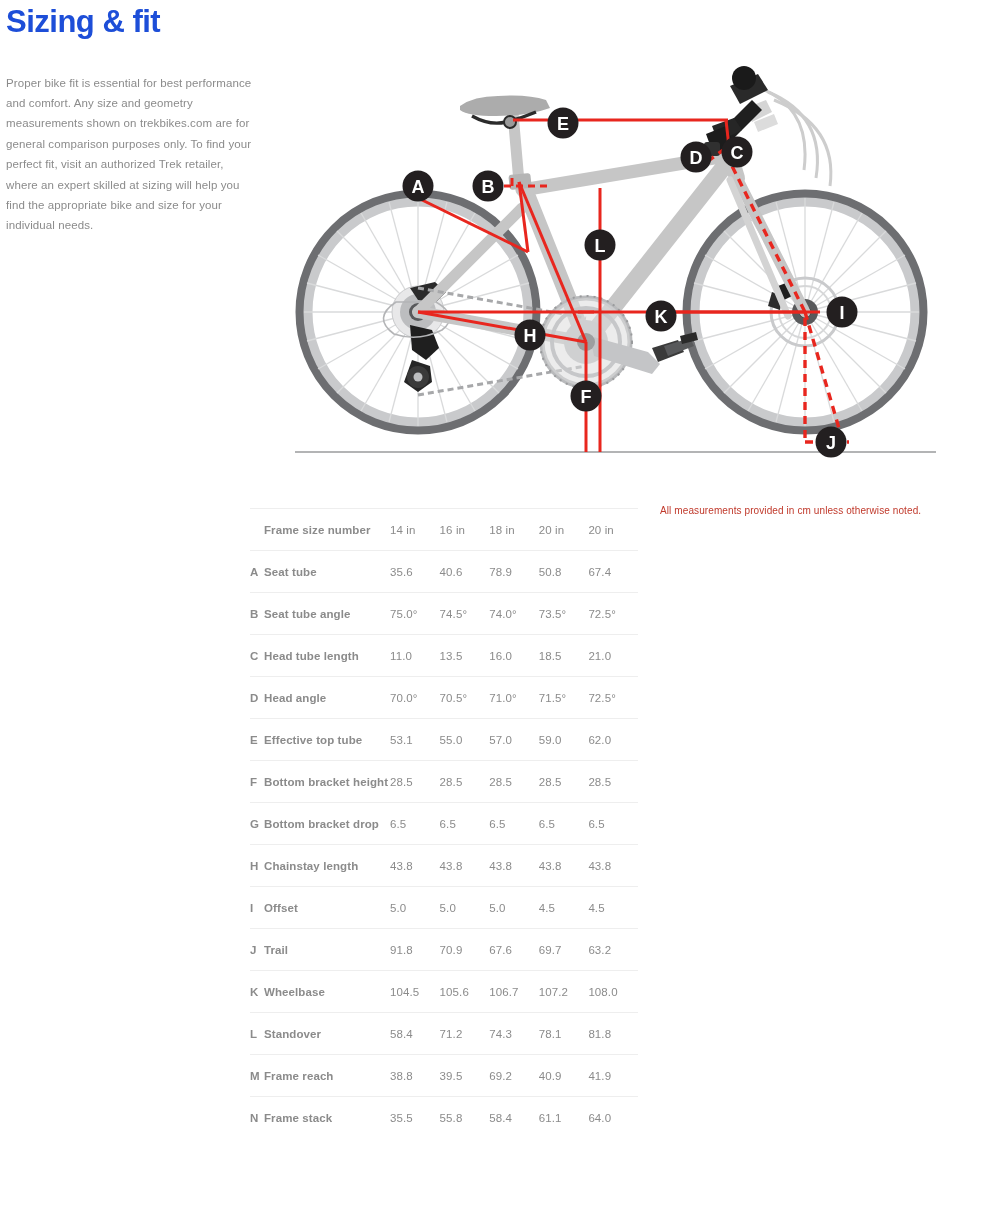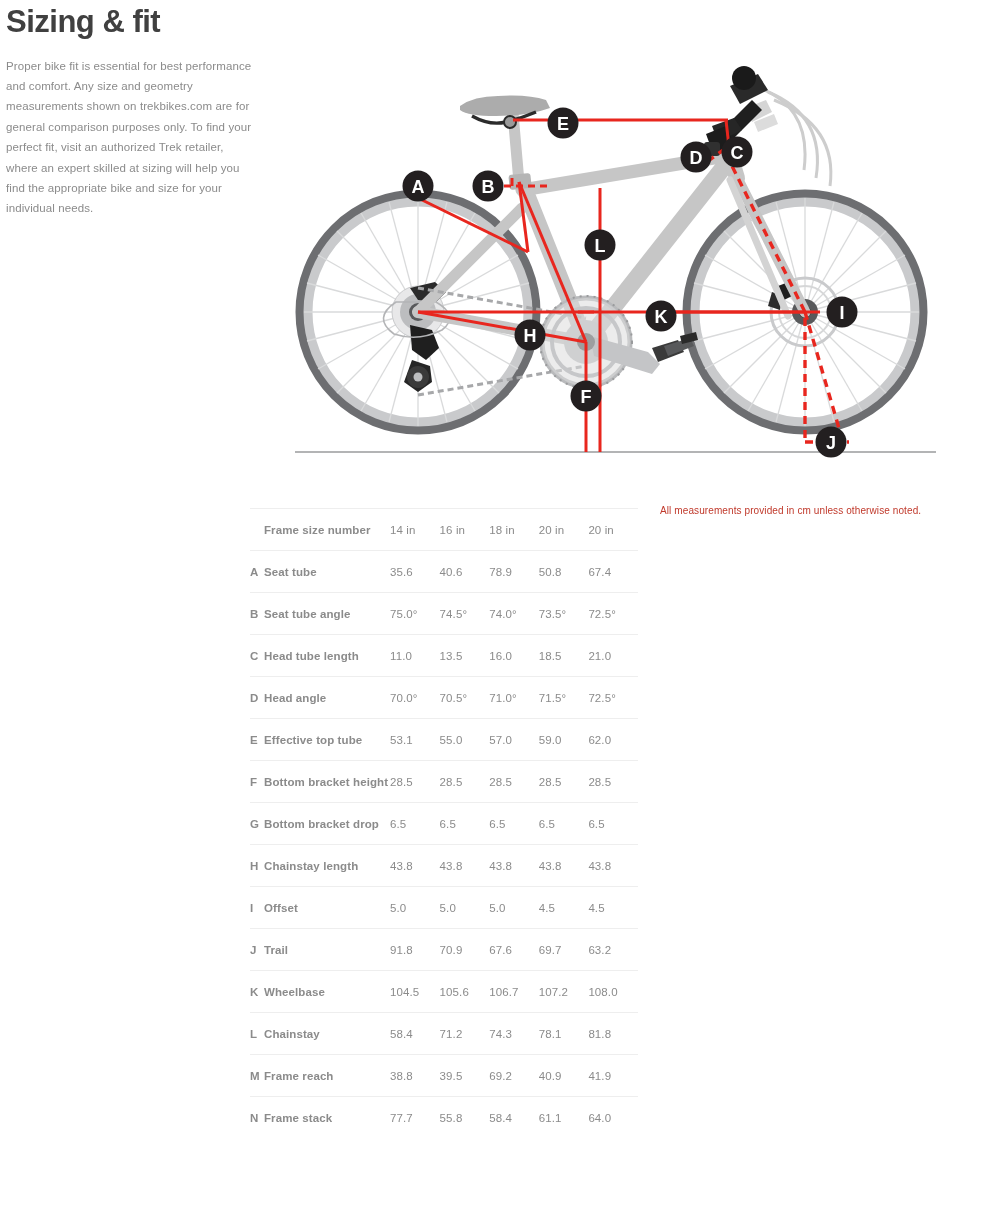--- a/index.html
+++ b/index.html
@@ -19,30 +19,30 @@
   
   #intro {
     position: absolute;
     left: 6px;
     top: 0;
     width: 252px;
   }
   #page-title {
     font-size: 31px;
     font-weight: bold;
-    color: #404040;
+    color: #1d4ed8;
     letter-spacing: -0.5px;
     margin: 6px 0 0 0;
     line-height: 1.05;
   }
   #intro-text {
     font-size: 11.5px;
     line-height: 20.4px;
     color: #8b8b8b;
-    margin-top: 17px;
+    margin-top: 34px;
     letter-spacing: 0.1px;
   }
 
   
   #diagram {
     position: absolute;
     left: 260px;
     top: 30px;
     width: 700px;
     height: 450px;
@@ -478,40 +478,40 @@
           <td class="letter">K</td>
           <td class="rowlabel">Wheelbase</td>
           <td class="val">104.5</td>
           <td class="val">105.6</td>
           <td class="val">106.7</td>
           <td class="val">107.2</td>
           <td class="val">108.0</td>
         </tr>
         <tr>
           <td class="letter">L</td>
-          <td class="rowlabel">Chainstay</td>
+          <td class="rowlabel">Standover</td>
           <td class="val">58.4</td>
           <td class="val">71.2</td>
           <td class="val">74.3</td>
           <td class="val">78.1</td>
           <td class="val">81.8</td>
         </tr>
         <tr>
           <td class="letter">M</td>
           <td class="rowlabel">Frame reach</td>
           <td class="val">38.8</td>
           <td class="val">39.5</td>
           <td class="val">69.2</td>
           <td class="val">40.9</td>
           <td class="val">41.9</td>
         </tr>
         <tr>
           <td class="letter">N</td>
           <td class="rowlabel">Frame stack</td>
-          <td class="val">77.7</td>
+          <td class="val">35.5</td>
           <td class="val">55.8</td>
           <td class="val">58.4</td>
           <td class="val">61.1</td>
           <td class="val">64.0</td>
         </tr>
       </tbody>
   </table>
 </div>
 
 </body></html>

